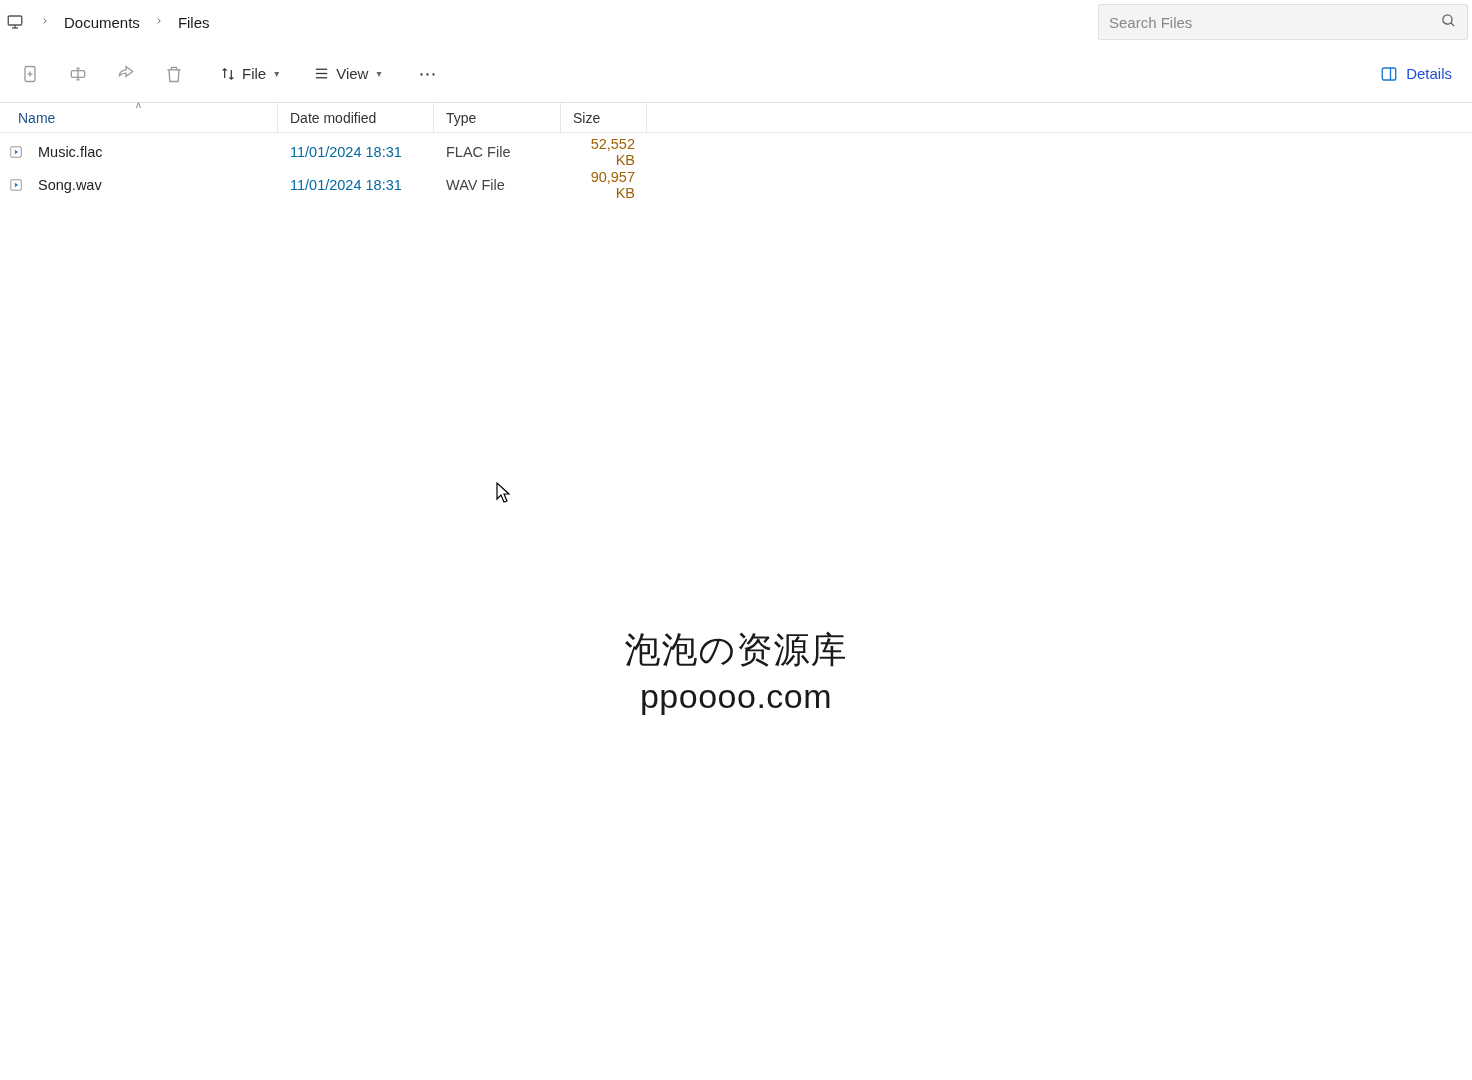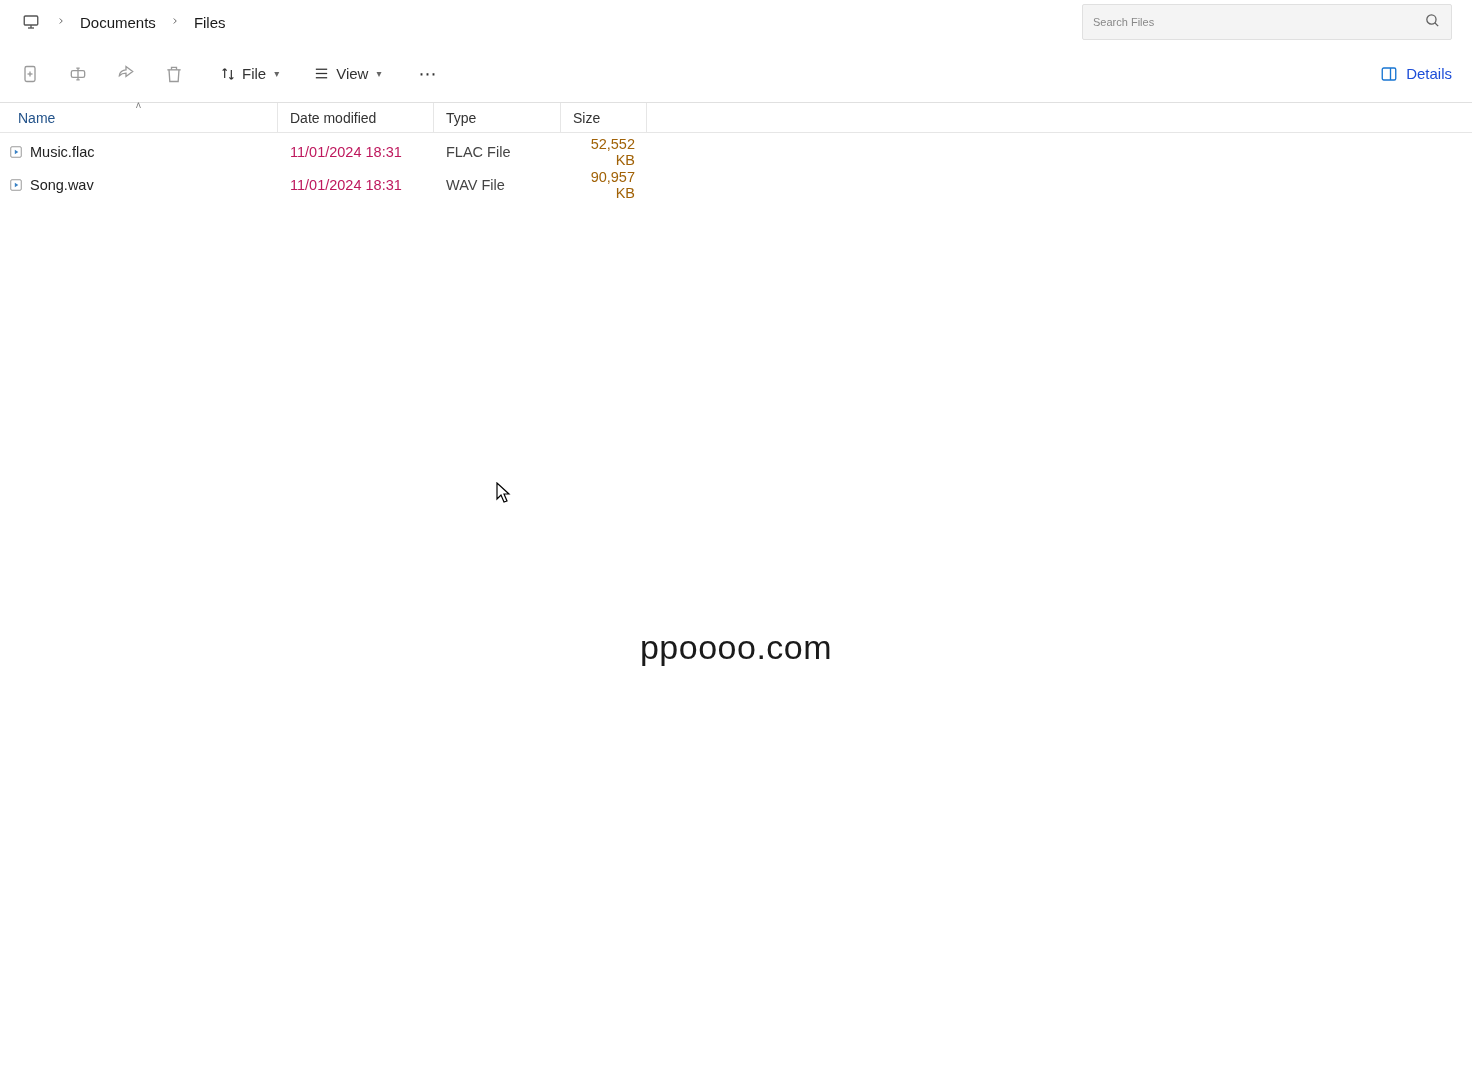--- a/index.html
+++ b/index.html
@@ -11,21 +11,21 @@
     width: 1472px;
     height: 1080px;
     overflow: hidden;
     position: relative;
   }
   
   .breadcrumb-bar {
     height: 45px;
     display: flex;
     align-items: center;
-    padding: 0 20px;
+    padding: 0 4px;
     background: #ffffff;
     border-bottom: 1px solid transparent;
     justify-content: center;
   }
   .crumb-root {
     width: 22px;
     height: 22px;
     display: flex;
     align-items: center;
     justify-content: center;
@@ -52,21 +52,21 @@
     display: flex;
     align-items: center;
     padding: 0 10px;
     border-radius: 2px;
   }
   .search-input {
     flex: 1;
     border: none;
     background: transparent;
     outline: none;
-    font-size: 11px;
+    font-size: 15px;
     color: #14532d;
   }
   .search-input::placeholder { color: #888; }
   .search-icon { color: #606060; margin-left: 8px; }
 
   
   .toolbar {
     height: 58px;
     border-bottom: 1px solid #e0e0e0;
     display: flex;
@@ -160,22 +160,22 @@
     padding-left: 8px;
   }
   .file-icon {
     width: 16px;
     height: 16px;
     margin-right: 4px;
     display: flex;
     align-items: center;
     justify-content: center;
   }
-  .cell-name { width: 270px; display: flex; align-items: center; gap: 2px; }
-  .cell-modified { width: 156px; padding: 0 12px; color: #be185d; }
+  .cell-name { width: 270px; display: flex; align-items: center; gap: 10px; }
+  .cell-modified { width: 156px; padding: 0 12px; color: #0369a1; }
   .cell-type { width: 127px; padding: 0 12px; color: #444; }
   .cell-size { width: 86px; padding: 0 12px; text-align: right; color: #a16207; }
 
   
   .watermark {
     position: absolute;
     top: 626px;
     left: 50%;
     transform: translateX(-50%);
     text-align: center;
@@ -328,20 +328,21 @@
       </span>
       <span>Song.wav</span>
     </div>
     <div class="cell-modified">11/01/2024 18:31</div>
     <div class="cell-type">WAV File</div>
     <div class="cell-size">90,957 KB</div>
   </div>
 </div>
 
 <div class="watermark">
+  <div class="line1">泡泡の资源库</div>
   <div class="line2">ppoooo.com</div>
 </div>
 
 <div class="cursor">
   <svg width="16" height="22" viewBox="0 0 16 22">
     <path d="M1 1 L1 17 L5 13 L8 20 L11 19 L8 12 L13 12 Z" fill="#fff" stroke="#000" stroke-width="1.2"></path>
   </svg>
 </div>
 
 </body></html>

